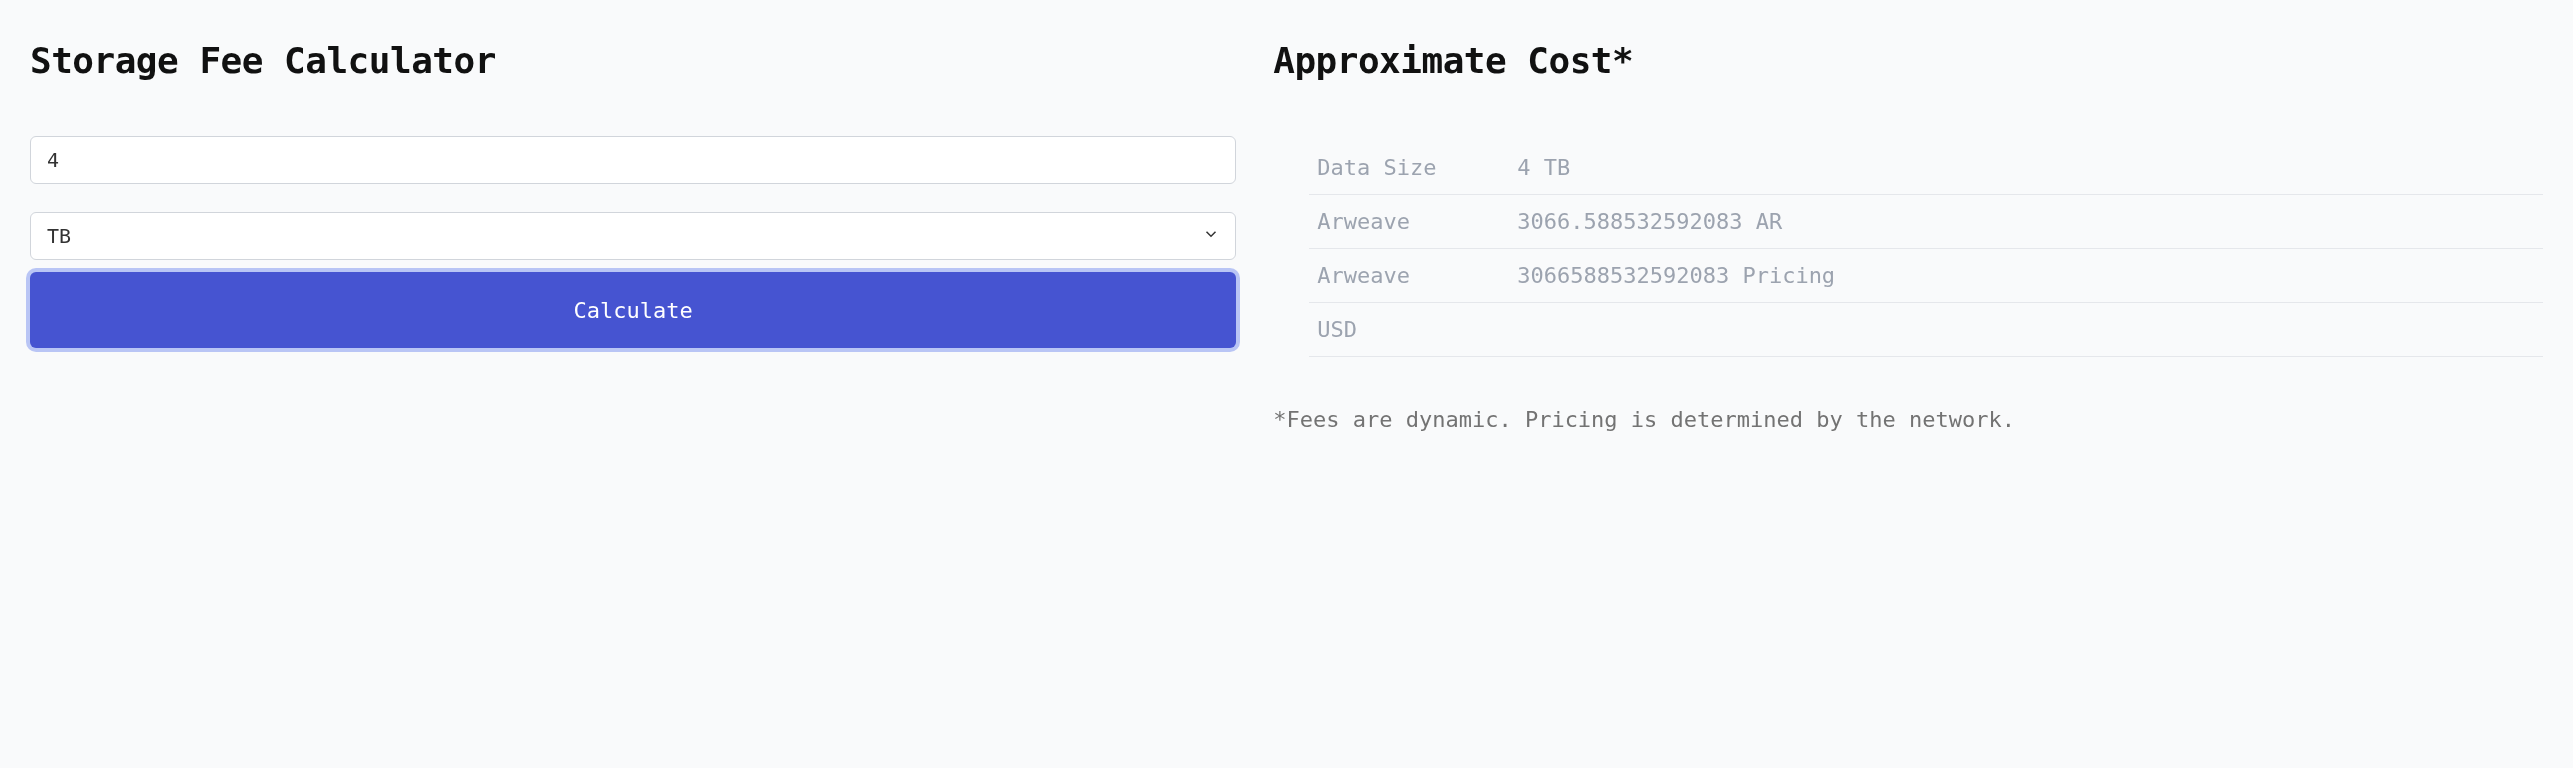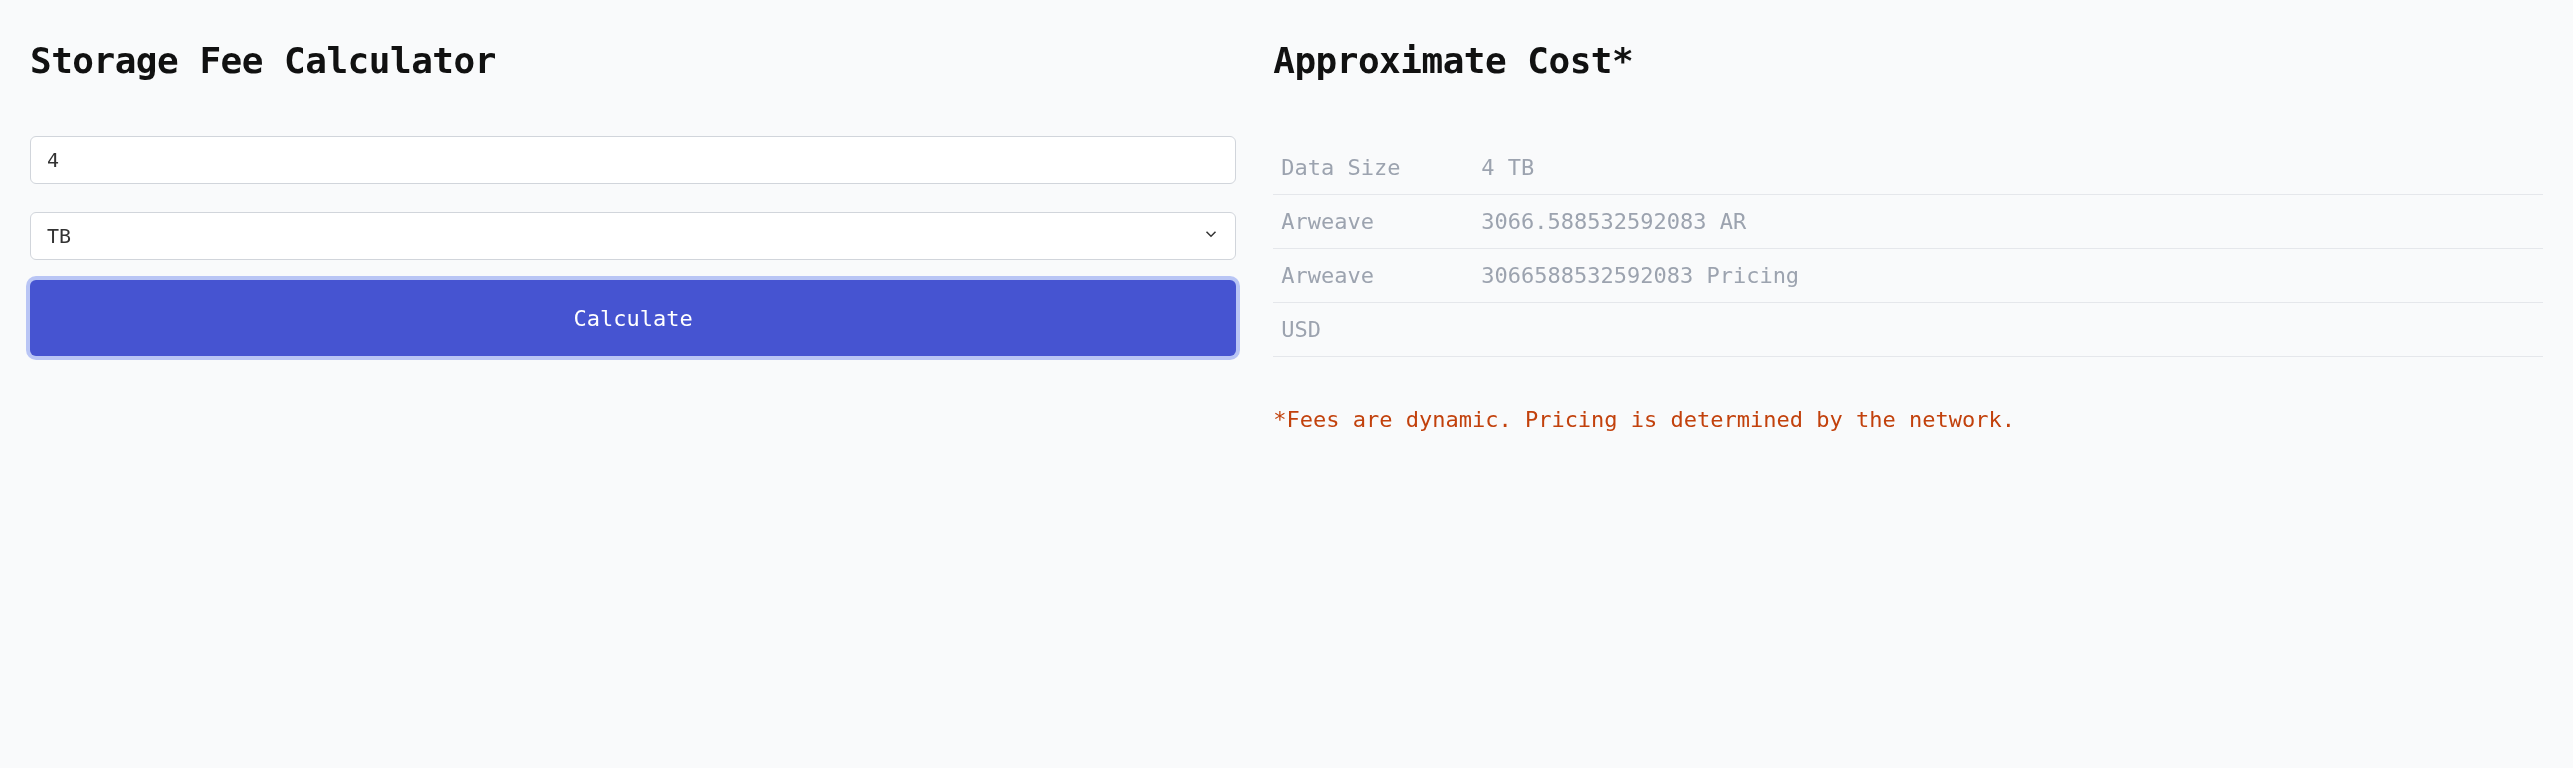--- a/index.html
+++ b/index.html
@@ -40,21 +40,21 @@
       padding: 0 16px;
       font-size: 20px;
       font-family: inherit;
       color: #333;
       margin-bottom: 28px;
       outline: none;
     }
     .select-wrap {
       position: relative;
       width: 100%;
-      margin-bottom: 20px;
+      margin-bottom: 12px;
     }
     .select-field {
       width: 100%;
       height: 48px;
       border: 1px solid #d1d5db;
       border-radius: 6px;
       background: #fff;
       padding: 0 16px;
       font-size: 20px;
       font-family: inherit;
@@ -92,31 +92,32 @@
     }
     .rows {
       margin-top: 60px;
     }
     .row {
       display: flex;
       padding: 14px 8px;
       border-bottom: 1px solid #e5e7eb;
       font-size: 22px;
       color: #9ca3af;
+      margin-left: 36px;
     }
     .row-label {
       flex: 0 0 200px;
     }
     .row-value {
       flex: 1;
     }
     .footnote {
       margin-top: 50px;
       font-size: 22px;
-      color: #c2410c;
+      color: #737373;
     }
   </style>
 </head>
 <body>
 
 <div class="container">
   <div class="left">
     <h1>Storage Fee Calculator</h1>
 
     <input type="text" class="input-text" value="4" style="">

